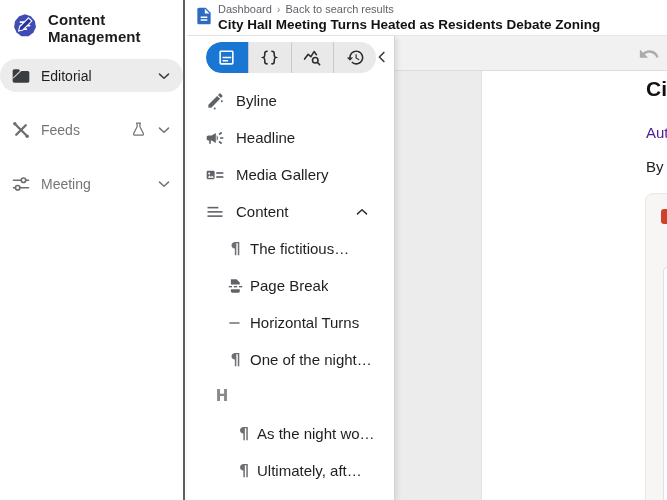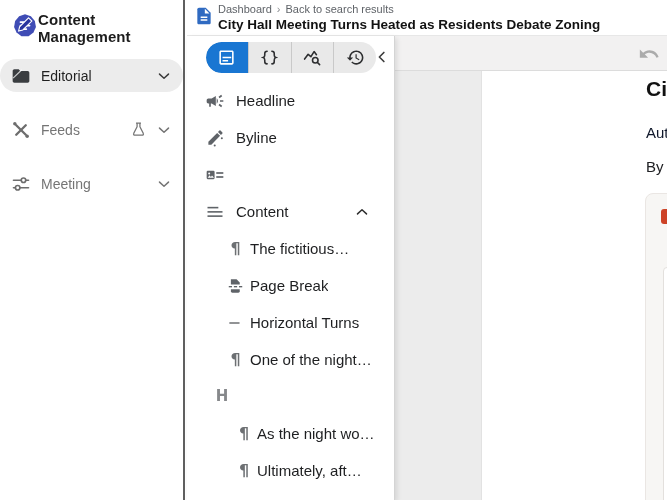--- a/index.html
+++ b/index.html
@@ -2,21 +2,21 @@
 <html><head>
 <meta charset="utf-8">
 <style>
   html,body{margin:0;padding:0;}
   body{font-family:"Liberation Sans",sans-serif;background:#fff;}
   .screen{position:relative;width:667px;height:500px;overflow:hidden;background:#fff;}
 
   
   .sidebar{position:absolute;left:0;top:0;width:185px;height:500px;background:#fff;
            border-right:2px solid #5f5f5f;box-sizing:border-box;z-index:5;}
-  .logo-row{display:flex;align-items:center;padding:11px 12px 10px 12px;}
+  .logo-row{display:flex;align-items:center;gap:10px;padding:11px 12px 10px 12px;}
   .app-title{font-size:15px;font-weight:700;color:#1c1c1c;letter-spacing:.1px;}
   .nav{display:flex;flex-direction:column;margin-top:4px;}
   .nav-item{display:flex;align-items:center;gap:9px;height:33px;padding:0 10px;
             font-size:14px;color:#757575;cursor:pointer;margin-bottom:21px;}
   .nav-item .trail{margin-left:auto;display:flex;align-items:center;gap:8px;color:#757575;}
   .nav-item.selected{background:#ececec;border-radius:17px;color:#1f1f1f;font-weight:500;}
   .nav-item.selected .nav-ic{color:#3a3d40;}
   .nav-item.selected .trail{color:#3c3c3c;}
   .nav-ic{display:flex;width:22px;justify-content:center;color:#6d6d6d;}
 
@@ -35,21 +35,21 @@
            border-bottom:1px solid #dcdcdc;box-sizing:border-box;z-index:1;}
   .undo-btn{position:absolute;right:5px;top:5px;width:26px;height:26px;display:flex;
             align-items:center;justify-content:center;color:#ababab;cursor:pointer;background:none;border:none;padding:0;}
 
   
   .content-bg{position:absolute;left:187px;top:71px;width:480px;height:429px;background:#ececec;}
   .card{position:absolute;left:481px;top:71px;width:186px;height:429px;background:#fff;
         border-left:1px solid #e2e2e2;box-sizing:border-box;overflow:hidden;}
   .card-headline{position:absolute;left:164px;top:6px;font-size:21px;font-weight:700;
                  color:#111;white-space:nowrap;}
-  .card-standfirst{position:absolute;left:164px;top:53px;font-size:15px;color:#0f172a;white-space:nowrap;}
+  .card-standfirst{position:absolute;left:164px;top:53px;font-size:15px;color:#4c1d95;white-space:nowrap;}
   .card-byline{position:absolute;left:164px;top:87px;font-size:15px;color:#202124;white-space:nowrap;}
   .card-media{position:absolute;left:163px;top:122px;width:340px;height:400px;background:#f7f6f4;
               border:1px solid #eae6e3;border-radius:8px;box-sizing:border-box;}
   .media-red-icon{position:absolute;left:15px;top:15px;width:17px;height:15px;border-radius:3px;background:#cd4327;}
   .media-inner{position:absolute;left:17px;top:73px;width:330px;height:330px;background:#fff;
                border:1px solid #e3e0dd;border-radius:4px;}
 
   
   .panel{position:absolute;left:187px;top:36px;width:208px;height:464px;background:#fff;
          border-right:1px solid #d4d4d4;box-shadow:2px 2px 5px rgba(0,0,0,.10);
@@ -230,46 +230,47 @@
         </button>
       </div>
     <button class="collapse-btn">
       <svg viewBox="0 0 24 24" width="18" height="18">
         <polyline points="14.5,6 8.5,12 14.5,18" fill="none" stroke="currentColor" stroke-width="2.2" stroke-linecap="round" stroke-linejoin="round"></polyline>
       </svg>
     </button>
     <div class="tree" id="doc-tree">
         <div class="tree-row lv-top">
           <span class="icon">
-            <svg viewBox="0 0 24 24" width="20" height="20">
-              <path fill="currentColor" d="M18 11v2h4v-2h-4zM16.24 17.02l1.2-1.6 3.2 2.4-1.2 1.6-3.2-2.4zM17.44 8.58l3.2-2.4-1.2-1.6-3.2 2.4 1.2 1.6zM4 9c-1.1 0-2 .9-2 2v2c0 1.1.9 2 2 2h1v4h2v-4h1l5 3V6L8 9H4zm11.5 3c0-1.33-.58-2.53-1.5-3.35v6.69c.92-.81 1.5-2.01 1.5-3.34z"></path>
-            </svg>
-          </span>
-          <span class="label">Headline</span>
-        </div>
-        <div class="tree-row lv-top">
-          <span class="icon">
             <svg viewBox="0 0 24 24" width="19" height="19">
               <path fill="currentColor" d="M3 17.25V21h3.75L17.81 9.94l-3.75-3.75L3 17.25zm17.71-10.21c.39-.39.39-1.02 0-1.41l-2.34-2.34a.996.996 0 0 0-1.41 0l-1.83 1.83 3.75 3.75 1.83-1.83z"></path>
               <circle cx="20" cy="13" r="1.3" fill="currentColor"></circle>
               <circle cx="11" cy="22" r="1.3" fill="currentColor"></circle>
             </svg>
           </span>
           <span class="label">Byline</span>
+        </div>
+        <div class="tree-row lv-top">
+          <span class="icon">
+            <svg viewBox="0 0 24 24" width="20" height="20">
+              <path fill="currentColor" d="M18 11v2h4v-2h-4zM16.24 17.02l1.2-1.6 3.2 2.4-1.2 1.6-3.2-2.4zM17.44 8.58l3.2-2.4-1.2-1.6-3.2 2.4 1.2 1.6zM4 9c-1.1 0-2 .9-2 2v2c0 1.1.9 2 2 2h1v4h2v-4h1l5 3V6L8 9H4zm11.5 3c0-1.33-.58-2.53-1.5-3.35v6.69c.92-.81 1.5-2.01 1.5-3.34z"></path>
+            </svg>
+          </span>
+          <span class="label">Headline</span>
         </div>
         <div class="tree-row lv-top">
           <span class="icon">
             <svg viewBox="0 0 24 24" width="20" height="20">
               <rect x="2" y="7" width="9.5" height="10" rx="1.3" fill="currentColor"></rect>
               <circle cx="5" cy="10.3" r="1.2" fill="#fff"></circle>
               <path d="M3.2 15.4l2.3-3 1.6 1.9 1.3-1.6 2.4 2.7z" fill="#fff"></path>
               <rect x="13.5" y="8.6" width="8.5" height="2" fill="currentColor"></rect>
               <rect x="13.5" y="13.4" width="8.5" height="2" fill="currentColor"></rect>
             </svg>
           </span>
+          <span class="label">Media Gallery</span>
         </div>
         <div class="tree-row lv-top">
           <span class="icon">
             <svg viewBox="0 0 24 24" width="20" height="20">
               <rect x="3" y="5.8" width="13" height="1.9" fill="currentColor"></rect>
               <rect x="3" y="10.9" width="18" height="1.9" fill="currentColor"></rect>
               <rect x="3" y="16" width="18" height="1.9" fill="currentColor"></rect>
             </svg>
           </span>
           <span class="label">Content</span>

